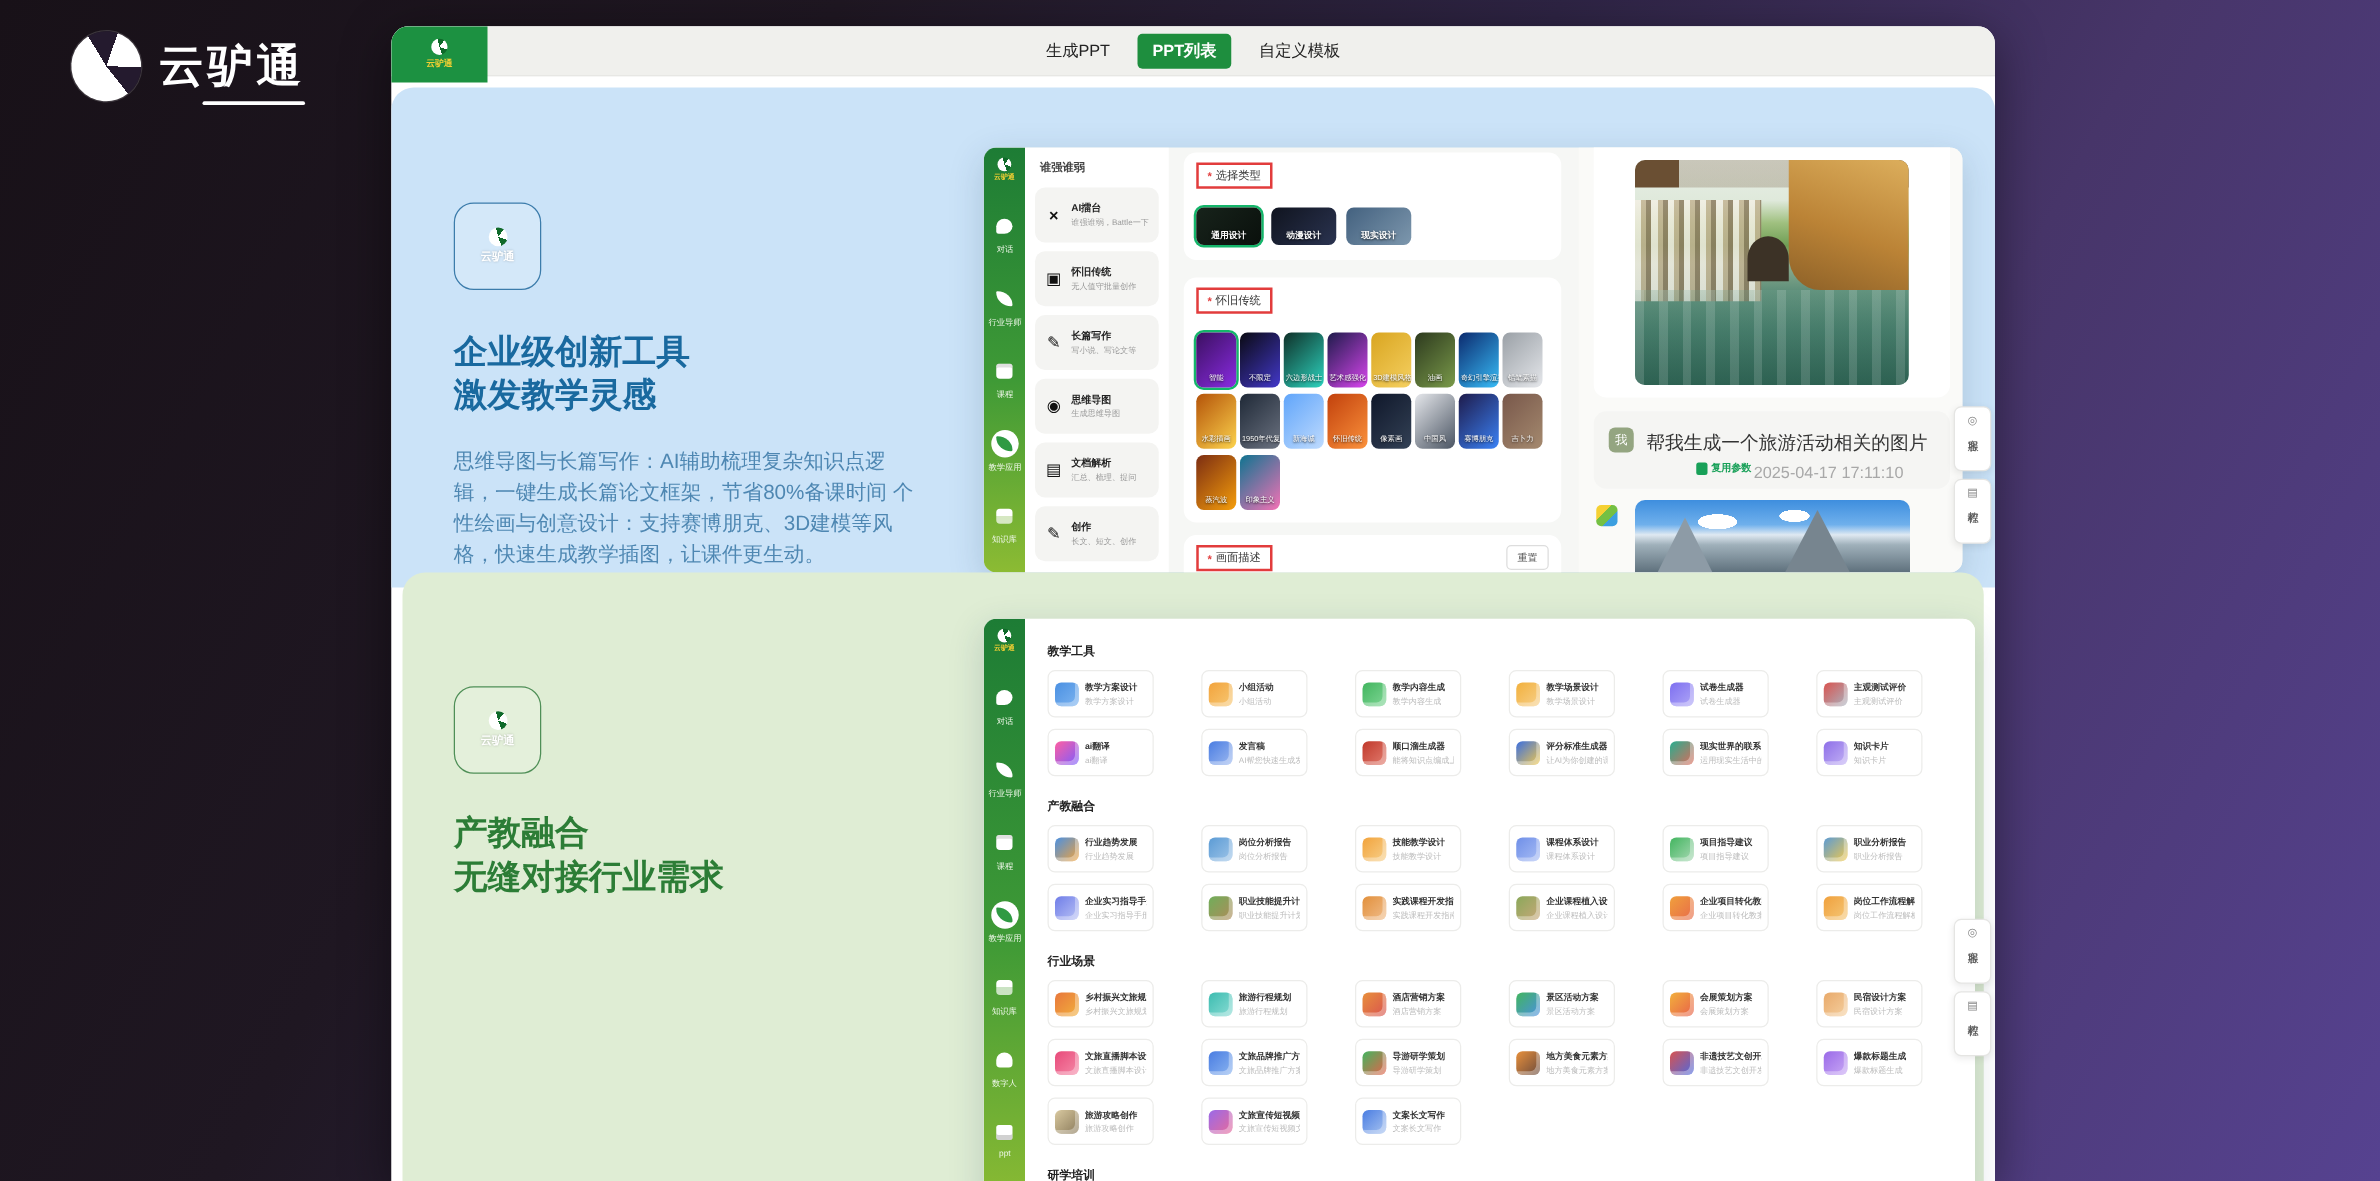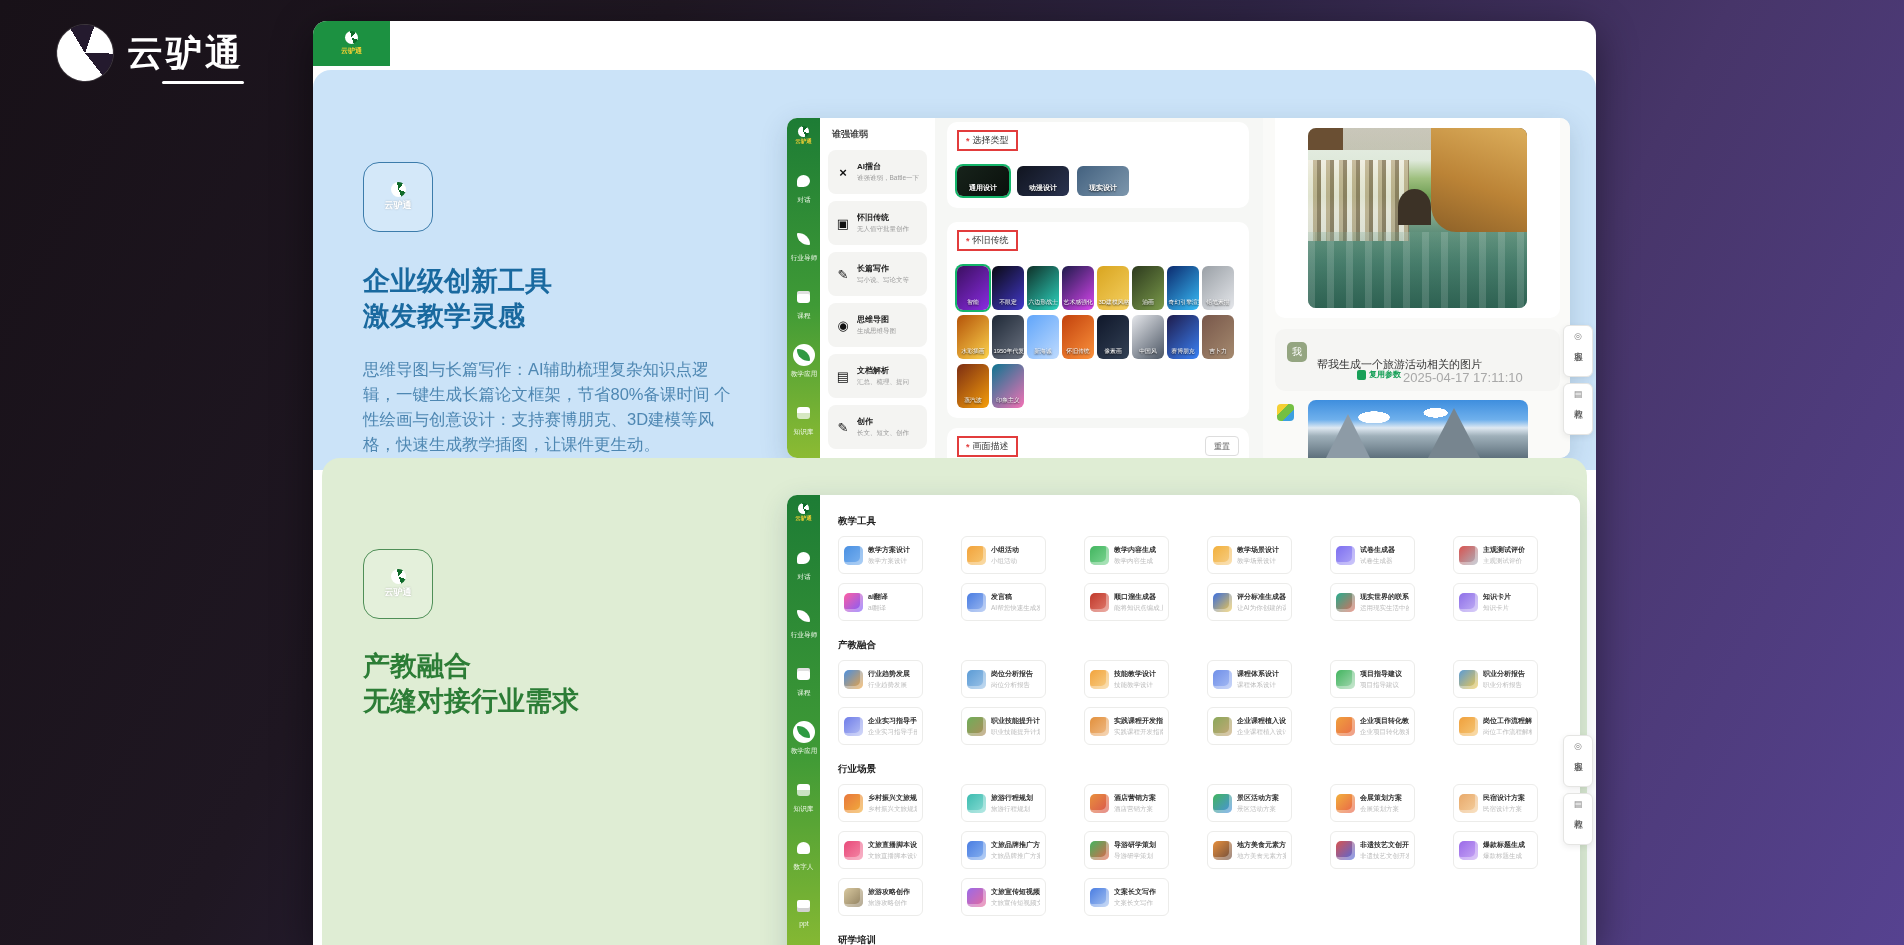--- a/index.html
+++ b/index.html
@@ -107,21 +107,21 @@
      background:linear-gradient(200deg,#dcae5c 0%,#bb8336 55%,#8d6128 100%); border-radius:0 0 0 26%;}
   .canal .arch { position:absolute; left:41%; top:34%; width:15%; height:20%; background:#3c3226; border-radius:50% 50% 0 0;}
   .canal .beams { position:absolute; left:0; top:0; width:100%; height:12%;
      background:linear-gradient(90deg,#6a4f33 0 16%,rgba(106,79,51,.25) 16% 84%,#6a4f33 84%);}
   .canal .water { position:absolute; bottom:0; width:100%; height:42%;
      background:repeating-linear-gradient(90deg,rgba(255,255,255,.14) 0 7px,transparent 7px 19px),
                 linear-gradient(180deg,rgba(110,160,140,.25),rgba(35,85,70,.55));}
   .msg-card { position:absolute; left:12px; top:211px; width:285px; height:62px; background:#f5f5f3; border-radius:10px;}
   .me-ava { position:absolute; left:12px; top:13px; width:20px; height:20px; background:#94a581; border-radius:5px;
             color:#fff; font-size:10px; display:flex; align-items:center; justify-content:center;}
-  .msg-t { position:absolute; left:42px; top:28px; font-size:11px; color:#333; white-space:nowrap;}
+  .msg-t { position:absolute; left:42px; top:16px; font-size:15px; color:#333; white-space:nowrap;}
   .reuse { position:absolute; left:42px; top:40px; display:flex; align-items:center; gap:3px; font-size:8px;
            color:#18a058; font-weight:bold; cursor:pointer;margin-left:40px;}
   .reuse i { width:9px; height:10px; background:#18a058; border-radius:2px; display:inline-block;}
   .stamp { position:absolute; left:128px; top:41px; font-size:13px; color:#a8a8a8;}
   .bot-ava { position:absolute; left:14px; top:286px; width:17px; height:17px; border-radius:4px;
              background:linear-gradient(135deg,#f5d033 0 35%,#74c043 35% 65%,#3b9fe0 65%);}
   .mtn { position:absolute; left:45px; top:282px; width:220px; height:58px; border-radius:8px 8px 0 0; overflow:hidden;
      background:radial-gradient(ellipse 26px 10px at 30% 30%,#fff 60%,transparent 61%),
                 radial-gradient(ellipse 20px 8px at 58% 22%,#fff 60%,transparent 61%),
                 linear-gradient(180deg,#3e8ede 0%,#6fb0ec 34%,#dfe9f2 48%,#9fb0ba 62%,#5e707c 100%);}
@@ -150,20 +150,27 @@
 </head>
 <body>
 
 <div class="brand">
   <div class="brand-mark"></div>
   <div class="brand-name">云驴通</div>
 </div>
 
 <div class="page">
 
+  <div class="topbar">
+    <div id="tabs" style="display:flex;gap:10px;align-items:center;">
+        <div class="tab">生成PPT</div>
+        <div class="tab active">PPT列表</div>
+        <div class="tab">自定义模板</div>
+      </div>
+  </div>
   <div class="corner-square">
     <div class="mini-mark"></div>
     <div class="mini-name">云驴通</div>
   </div>
 
   <div class="sec-blue"></div>
   <div class="badge b1">
     <div class="mini-mark"></div>
     <div class="mini-name">云驴通</div>
   </div>

